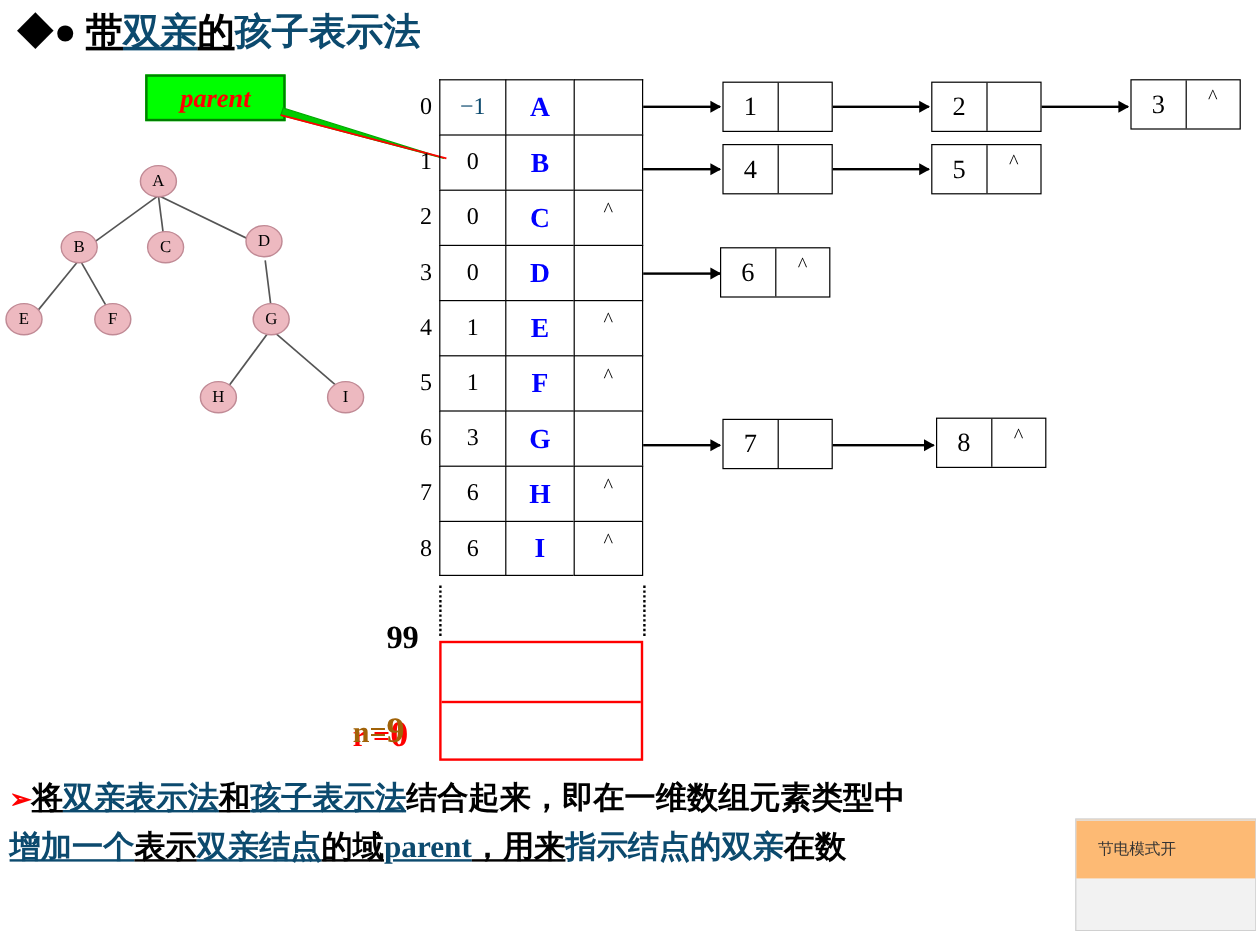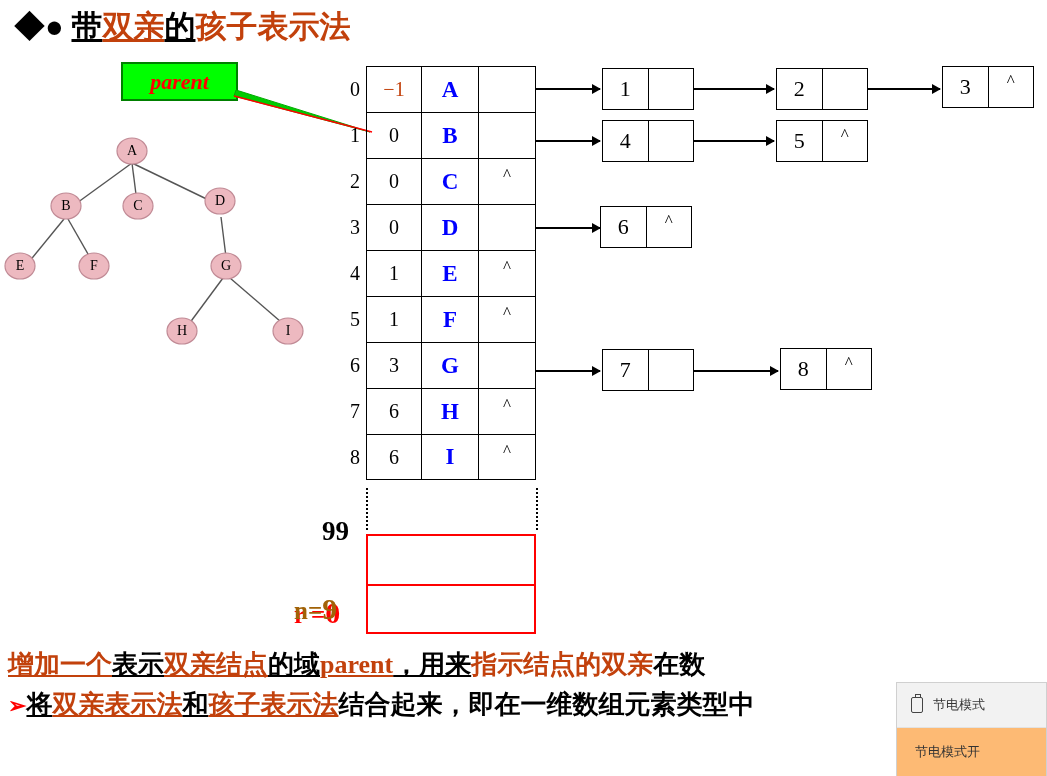--- a/index.html
+++ b/index.html
@@ -13,21 +13,21 @@
   .abs{position:absolute;}
 
   
   #title{
     top:6px;left:14px;
     font-size:31px;font-weight:bold;
     white-space:nowrap;
     font-family:"Liberation Serif", serif;
   }
   #title .u{ text-decoration:underline; }
-  .red{color:#c2410c;}
+  .red{color:#0c4a6e;}
   .blk{color:#000000;}
 
   
   #parent-box{
     top:62px;left:121px;width:113px;height:35px;
     background:#00ff00;border:2px solid #008000;
     display:flex;align-items:center;justify-content:center;
     font-family:"Liberation Serif", serif;
     font-weight:bold;font-style:italic;font-size:22px;color:#ff0000;
   }
@@ -288,28 +288,24 @@
   <div class="p"></div>
 </div>
 <div class="arrow" style="top:370px;left:694px;width:84px;"></div>
 <div class="node" style="top:348px;left:780px;">
   <div class="v">8</div>
   <div class="p">^</div>
 </div>
 
 <div class="abs" id="bottom">
   <div>
+    <span class="arrowmark">➢</span><span class="ul">将</span><span class="red ul">双亲表示法</span><span class="ul">和</span><span class="red ul">孩子表示法</span><span>结合起来，即在一维数组元素类型中</span>
+  </div>
+  <div>
     <span class="red ul">增加一个</span><span class="ul">表示</span><span class="red ul">双亲结点</span><span class="ul">的域</span><span class="red ul">parent</span><span class="ul">，用来</span><span class="red">指示</span><span class="red">结点的双亲</span><span>在数</span>
   </div>
-  <div>
-    <span class="arrowmark">➢</span><span class="ul">将</span><span class="red ul">双亲表示法</span><span class="ul">和</span><span class="red ul">孩子表示法</span><span>结合起来，即在一维数组元素类型中</span>
-  </div>
 </div>
 
 <div class="abs" id="popup">
-  <div class="prow">
-    <span class="batt"></span>
-    <span>节电模式</span>
-  </div>
   <div class="prow2">
     <span>节电模式开</span>
   </div>
 </div>
 
 </body></html>

